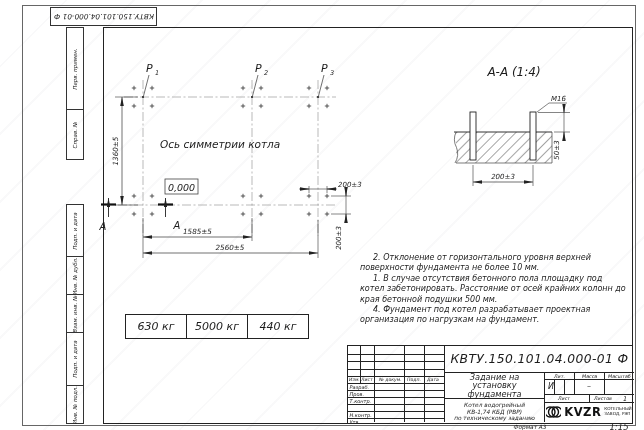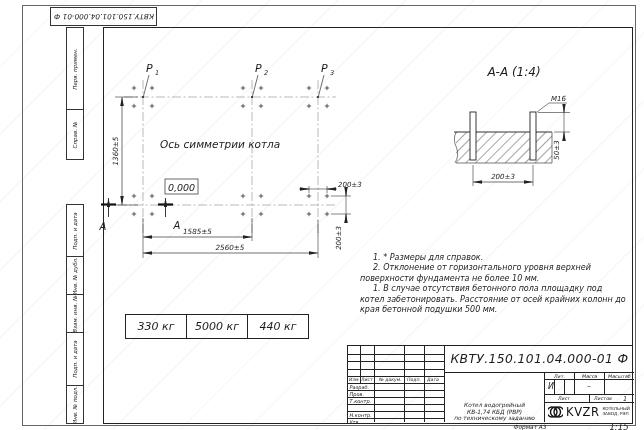--- a/index.html
+++ b/index.html
@@ -176,31 +176,31 @@
         <path d="M473,165 V186 M533,165 V186" stroke="#333" stroke-width="0.6" fill="none"></path>
         <line x1="473" y1="182" x2="533" y2="182" stroke="#333" stroke-width="0.7" marker-start="url(#arr)" marker-end="url(#arr)"></line>
         <text x="503" y="178.5" font-size="7" text-anchor="middle">200±3</text>
       </g>
     </g>
   </svg>
 
   <table class="loads">
     <tbody>
     <tr class="vals">
-      <td>330 кг</td>
+      <td>630 кг</td>
       <td>5000 кг</td>
       <td>440 кг</td>
     </tr>
   </tbody>
     </table>
 
   <div class="notes">
-    <p>1. * Размеры для справок.</p>
     <p>2. Отклонение от горизонтального уровня верхней поверхности фундамента не более 10 мм.</p>
     <p>1. В случае отсутствия бетонного пола площадку под котел забетонировать. Расстояние от осей крайних колонн до края бетонной подушки 500 мм.</p>
+    <p>4. Фундамент под котел разрабатывает проектная организация по нагрузкам на фундамент.</p>
   </div>
 
   <div class="abs" style="left:347px;top:345px;width:286px;height:79px;border:1.4px solid #222;box-sizing:border-box;">
 
     <div class="ln" style="left:12px;top:0;width:1px;height:37px;"></div>
     <div class="ln" style="left:26px;top:0;width:1px;height:76px;"></div>
     <div class="ln" style="left:56px;top:0;width:1px;height:76px;"></div>
     <div class="ln" style="left:76px;top:0;width:1px;height:76px;"></div>
     <div class="ln" style="left:0;top:7.5px;width:96px;height:1px;"></div>
     <div class="ln" style="left:0;top:15px;width:96px;height:1px;"></div>
@@ -225,20 +225,26 @@
     <span class="tb-lbl" style="left:1.5px;top:59px;font-size:5px;"></span>
     <span class="tb-lbl" style="left:1.5px;top:66px;font-size:5px;">Н.контр.</span>
     <span class="tb-lbl" style="left:1.5px;top:72.5px;font-size:5px;">Утв.</span>
 
     <div class="ln" style="left:96px;top:0;width:1.2px;height:76px;"></div>
     <div class="abs" style="left:97px;top:0;width:189px;height:27px;border-bottom:1.2px solid #222;box-sizing:border-box;
                 display:flex;align-items:center;justify-content:center;">
       <span class="draft" style="font-size:12.3px;letter-spacing:.4px;white-space:nowrap;">КВТУ.150.101.04.000-01 Ф</span>
     </div>
 
+    <div class="abs" style="left:97px;top:27px;width:99px;height:26px;border-bottom:1px solid #222;box-sizing:border-box;
+                display:flex;flex-direction:column;align-items:center;justify-content:center;">
+      <span class="draft" style="font-size:8.2px;line-height:8.4px;">Задание на</span>
+      <span class="draft" style="font-size:8.2px;line-height:8.4px;">установку</span>
+      <span class="draft" style="font-size:8.2px;line-height:8.4px;">фундамента</span>
+    </div>
 
     <div class="abs" style="left:97px;top:53px;width:99px;height:26px;display:flex;flex-direction:column;align-items:center;justify-content:center;">
       <span class="draft" style="font-size:5.8px;line-height:6.6px;">Котел водогрейный</span>
       <span class="draft" style="font-size:5.8px;line-height:6.6px;">КВ-1,74 КБД (РВР)</span>
       <span class="draft" style="font-size:5.8px;line-height:6.6px;">по техническому заданию</span>
     </div>
 
     <div class="ln" style="left:196px;top:27px;width:1px;height:49px;"></div>
     <div class="ln" style="left:196px;top:33px;width:90px;height:1px;"></div>
     <div class="ln" style="left:196px;top:48px;width:90px;height:1px;"></div>
@@ -258,21 +264,21 @@
     <span class="tb-lbl" style="left:210px;top:49.5px;font-size:4.8px;">Лист</span>
     <span class="tb-lbl" style="left:246px;top:49.5px;font-size:4.8px;">Листов</span>
     <span class="tb-lbl" style="left:275px;top:48.8px;font-size:6.5px;">1</span>
 
     <div class="abs" style="left:196px;top:56px;width:90px;height:20px;display:flex;align-items:center;justify-content:center;gap:3px;">
       <svg width="15" height="14" viewBox="0 0 15 14">
         <circle cx="4" cy="7" r="5" fill="none" stroke="#111" stroke-width="1.4"></circle>
         <circle cx="7.5" cy="7" r="5" fill="none" stroke="#111" stroke-width="1.4"></circle>
         <circle cx="11" cy="7" r="5" fill="none" stroke="#111" stroke-width="1.4"></circle>
       </svg>
-      <span style="font-weight:normal;font-size:11.5px;letter-spacing:.5px;color:#111;">KVZR</span>
+      <span style="font-weight:bold;font-size:11.5px;letter-spacing:.5px;color:#111;">KVZR</span>
       <span style="display:flex;flex-direction:column;">
         <span style="font-size:4.2px;line-height:4.8px;color:#222;">КОТЕЛЬНЫЙ</span>
         <span style="font-size:4.2px;line-height:4.8px;color:#222;">ЗАВОД, РЭП</span>
       </span>
     </div>
   </div>
 
   <div class="abs draft" style="left:490px;top:424px;width:80px;text-align:center;font-size:5.8px;">Формат А3</div>
 
 </div>

